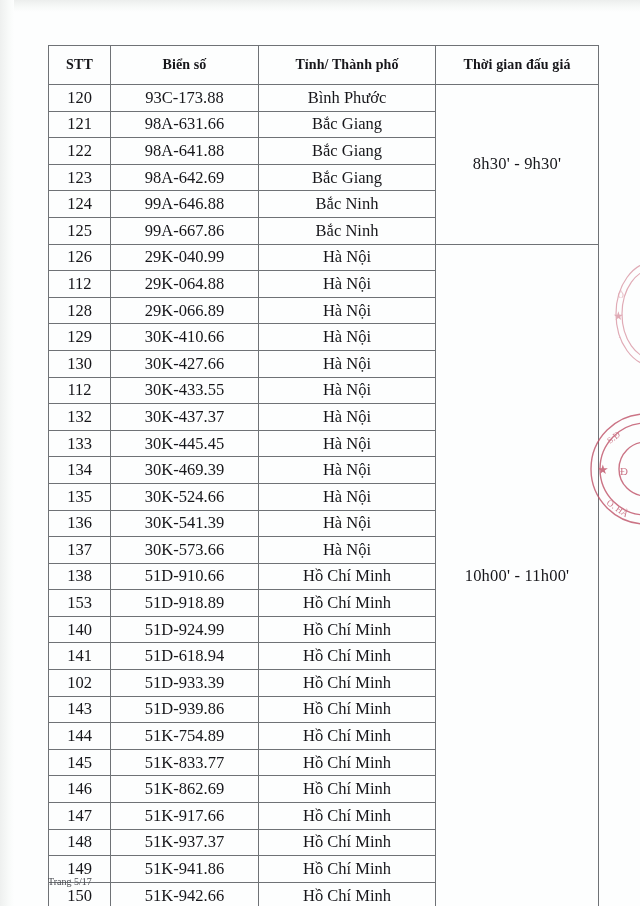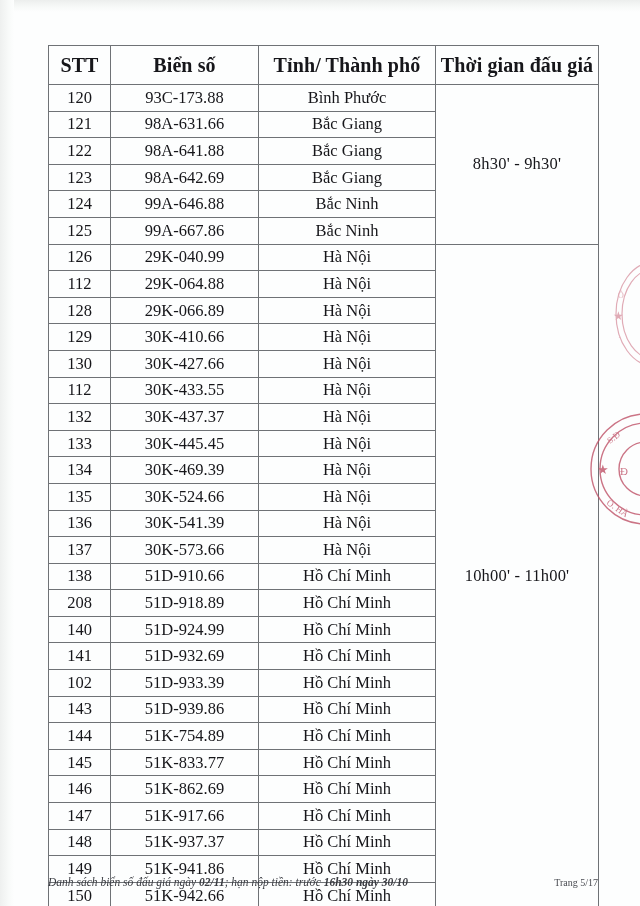--- a/index.html
+++ b/index.html
@@ -51,21 +51,21 @@
   table.plate-table th {
     border: 1px solid #6f7276;
     text-align: center;
     vertical-align: middle;
     padding: 0;
     background: transparent;
   }
   table.plate-table thead th {
     height: 38px;
     font-weight: bold;
-    font-size: 20px;
+    font-size: 14px;
     letter-spacing: .1px;
   }
   table.plate-table tbody td {
     height: 25.6px;
     font-size: 16.5px;
     font-weight: normal;
   }
   col.c-stt      { width: 62px; }
   col.c-plate    { width: 148px; }
   col.c-province { width: 177px; }
@@ -230,32 +230,32 @@
           <td>137</td>
           <td>30K-573.66</td>
           <td>Hà Nội</td>
         </tr>
         <tr>
           <td>138</td>
           <td>51D-910.66</td>
           <td>Hồ Chí Minh</td>
         </tr>
         <tr>
-          <td>208</td>
+          <td>153</td>
           <td>51D-918.89</td>
           <td>Hồ Chí Minh</td>
         </tr>
         <tr>
           <td>140</td>
           <td>51D-924.99</td>
           <td>Hồ Chí Minh</td>
         </tr>
         <tr>
           <td>141</td>
-          <td>51D-932.69</td>
+          <td>51D-618.94</td>
           <td>Hồ Chí Minh</td>
         </tr>
         <tr>
           <td>102</td>
           <td>51D-933.39</td>
           <td>Hồ Chí Minh</td>
         </tr>
         <tr>
           <td>143</td>
           <td>51D-939.86</td>
@@ -294,25 +294,20 @@
         <tr>
           <td>150</td>
           <td>51K-942.66</td>
           <td>Hồ Chí Minh</td>
         </tr>
       </tbody>
   </table>
 </div>
 
 <div class="footer">
-  <div class="footer-note">
-    <span>Danh sách biển số đấu giá ngày</span>
-    <b>02/11</b><span>; hạn nộp tiền: trước</span>
-    <b>16h30 ngày 30/10</b>
-  </div>
   <div class="footer-page">Trang 5/17</div>
 </div>
 
 <div class="seal seal-upper">
   <svg width="70" height="112" viewBox="0 0 70 112">
     <g fill="none" stroke="#c9697c" stroke-width="1.2">
       <ellipse cx="58" cy="56" rx="38" ry="52"></ellipse>
       <ellipse cx="58" cy="56" rx="32" ry="45"></ellipse>
     </g>
     <text x="22" y="40" fill="#c9697c" font-size="8" font-family="'Liberation Serif', serif">Ô</text>

